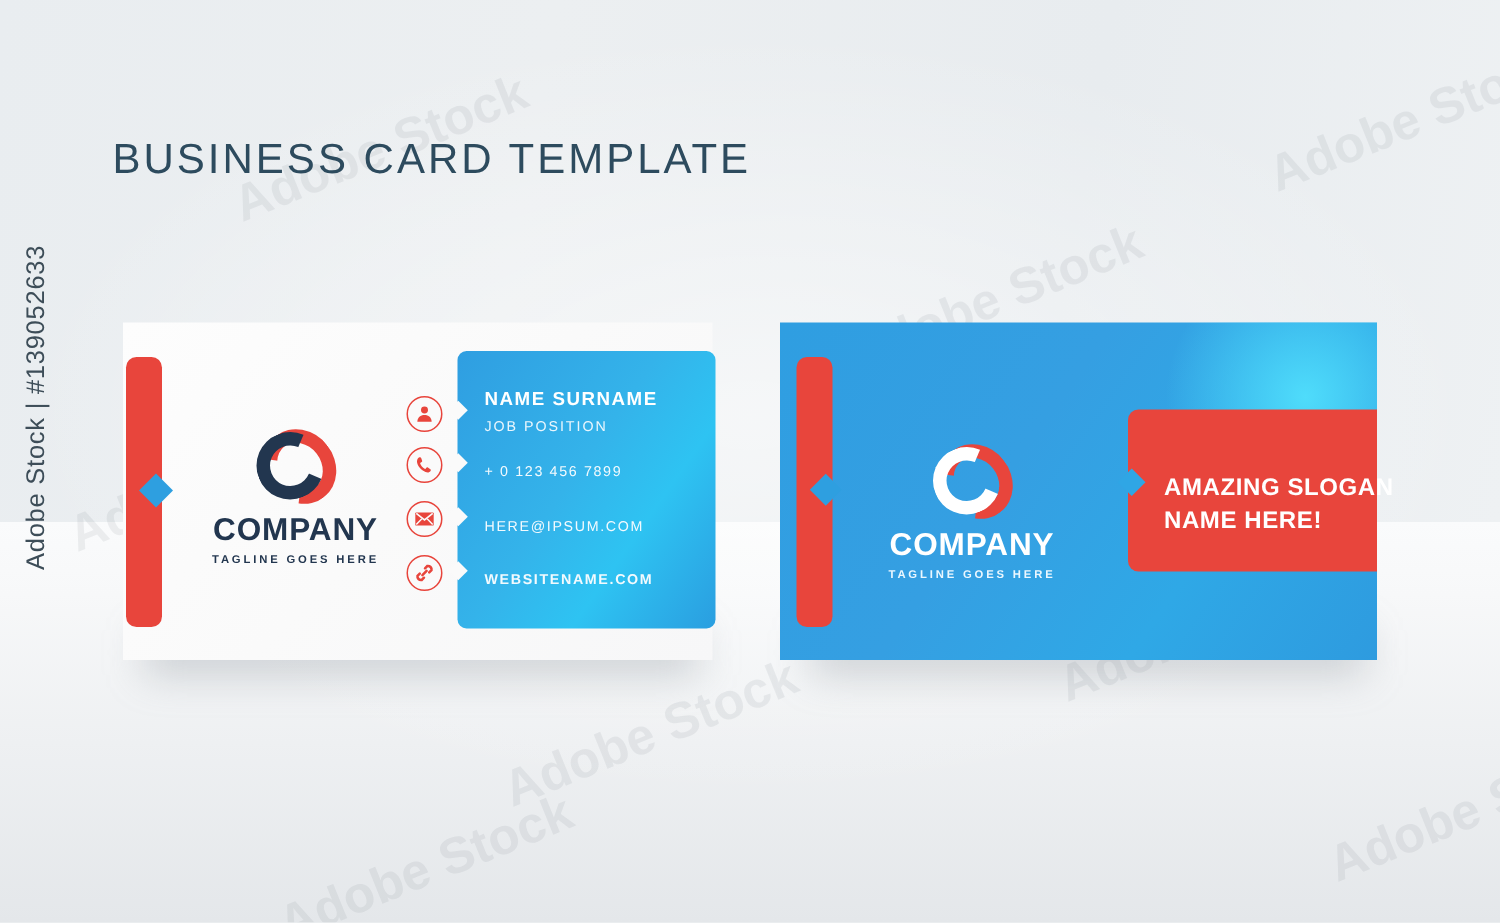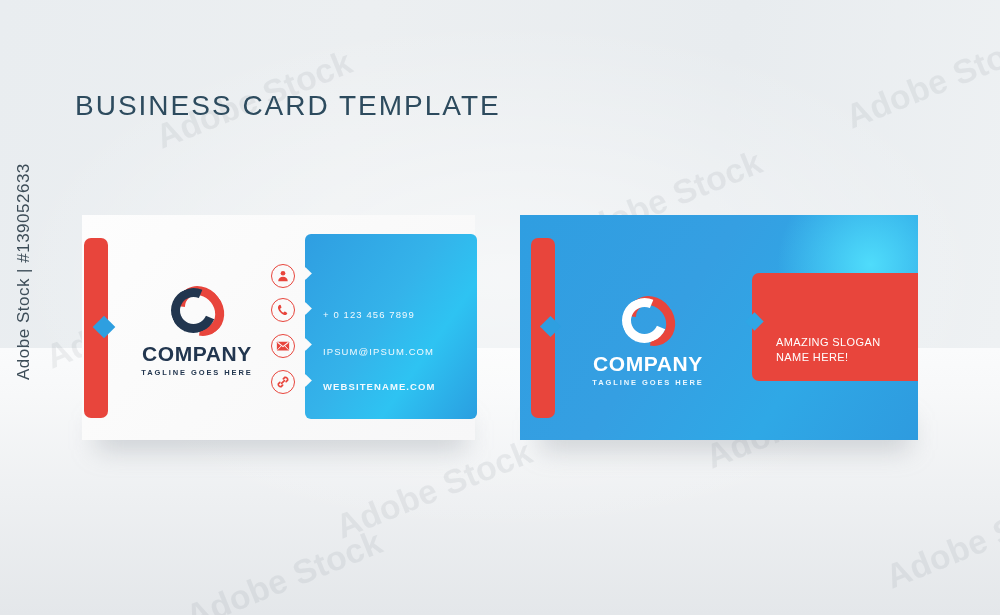--- a/index.html
+++ b/index.html
@@ -139,23 +139,22 @@
   .slogan-panel{
     position:absolute; left:752px; top:273px; width:166px; height:108px;
     background:#e8453c; border-radius:7px 0 0 7px; z-index:3;
   }
   .slogan-notch{
     position:absolute; left:748px; top:315px; width:13px; height:13px;
     background:#2fa6e5; transform:rotate(45deg); z-index:4;
   }
   .slogan-text{
     position:absolute; left:776px; top:315px; z-index:6;
-    color:#ffffff; font-size:11px; font-weight:normal; letter-spacing:0.4px;
+    color:#ffffff; font-size:16px; font-weight:bold; letter-spacing:0.4px;
     line-height:1.35;
-    margin-top:20px;
   }
 
   
   .wm-left{
     position:absolute; left:14px; top:380px;
     transform:rotate(-90deg); transform-origin:left top;
     font-size:17px; color:#3d4d58; white-space:nowrap;
     letter-spacing:0.5px;
   }
   .wm-tile{
@@ -205,22 +204,26 @@
 <div class="logo-front">
   <div class="mark">
     <div class="red-arc"></div>
     <div class="navy-arc"></div>
   </div>
   <div class="company">COMPANY</div>
   <div class="tagline">TAGLINE GOES HERE</div>
 </div>
 
 <div class="info-rows">
+  <div class="row-name">
+    <div class="name-main">NAME SURNAME</div>
+    <div class="name-sub">JOB POSITION</div>
+  </div>
   <div class="row-txt row-phone">+ 0 123 456 7899</div>
-  <div class="row-txt row-mail">IPSUM@IPSUM.COM</div>
+  <div class="row-txt row-mail">HERE@IPSUM.COM</div>
   <div class="row-txt row-web">WEBSITENAME.COM</div>
 </div>
 
 <div class="ico ico-person">
   <svg width="13" height="13" viewBox="0 0 24 24" fill="#e8453c">
     <circle cx="12" cy="7" r="4.3"></circle>
     <path d="M3.2 21.5c0-5 3.9-8.2 8.8-8.2s8.8 3.2 8.8 8.2z"></path>
   </svg>
 </div>
 <div class="ico ico-phone">

